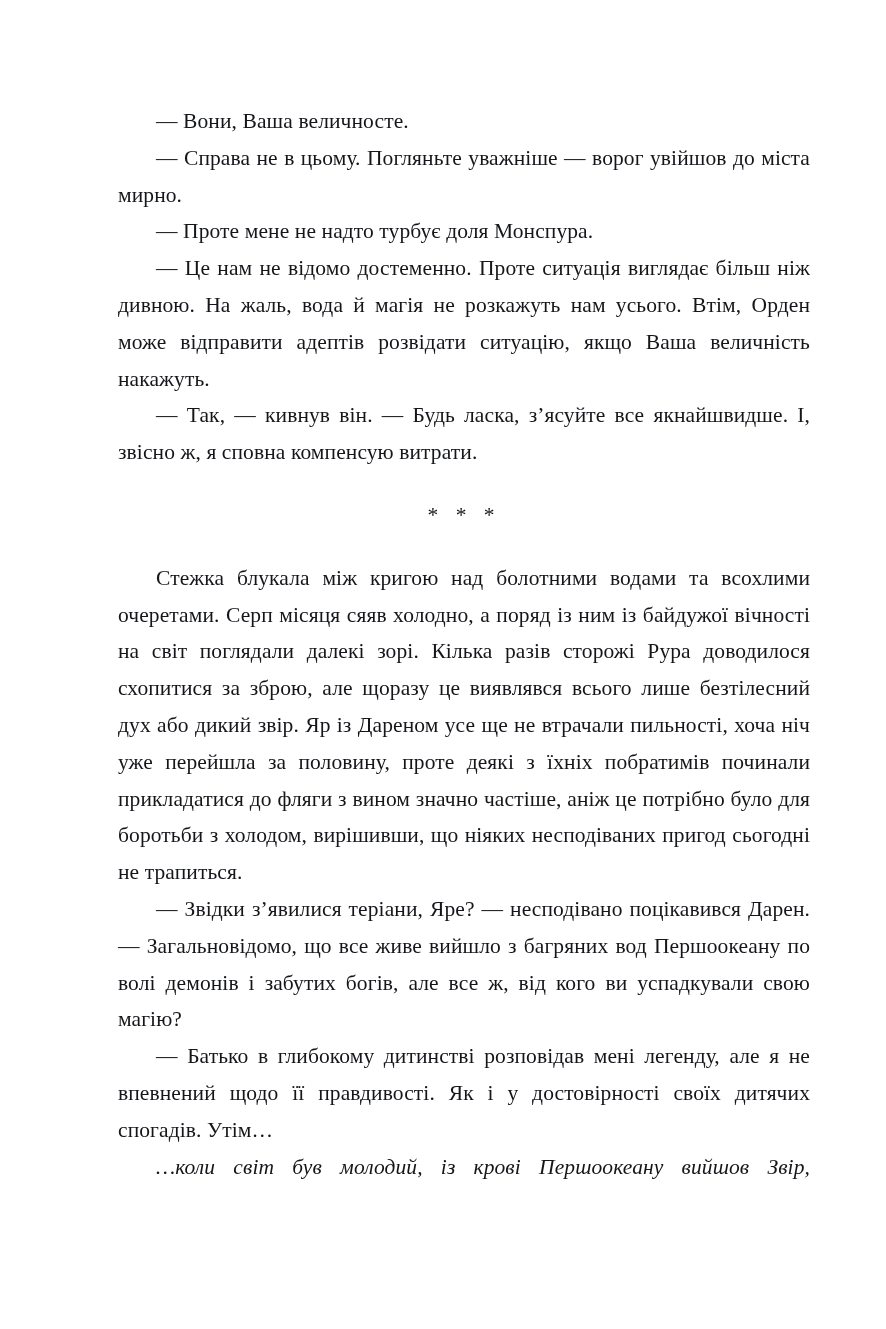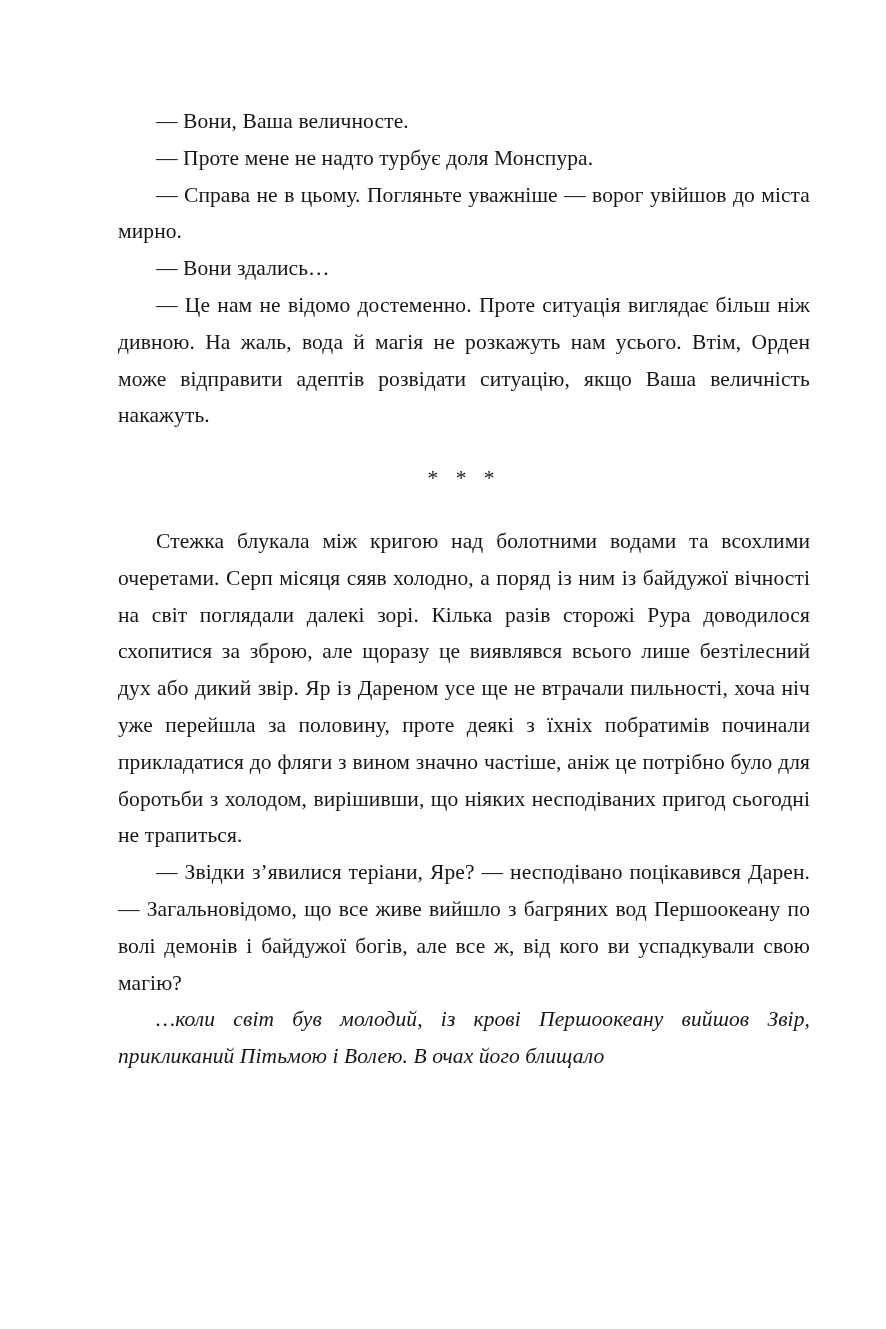--- a/index.html
+++ b/index.html
@@ -62,35 +62,36 @@
 <body>
 
 <div class="page">
 
   <div class="text-column">
 
     <p class="para">— Вони, Ваша величносте.</p>
 
 
 
+    <p class="para">— Справа не в цьому. Погляньте уважніше — ворог увійшов до міста мирно.</p>
+
     <p class="para">— Проте мене не надто турбує доля Монспура.</p>
 
-    <p class="para">— Справа не в цьому. Погляньте уважніше — ворог увійшов до міста мирно.</p>
-
-    <p class="para">— Вони здались…</p>
 
     <p class="para">— Це нам не відомо достеменно. Проте ситуація виглядає більш ніж дивною. На жаль, вода й магія не розкажуть нам усього. Втім, Орден може відправити адептів розвідати ситуацію, якщо Ваша величність накажуть.</p>
 
+    <p class="para">— Так, — кивнув він. — Будь ласка, з’ясуйте все якнайшвидше. І, звісно ж, я сповна компенсую витрати.</p>
 
     <p class="divider">* * *</p>
 
     <p class="para">Стежка блукала між кригою над болотними водами та всохлими очеретами. Серп місяця сяяв холодно, а поряд із ним із байдужої вічності на світ поглядали далекі зорі. Кілька разів сторожі Рура доводилося схопитися за зброю, але щоразу це виявлявся всього лише безтілесний дух або дикий звір. Яр із Дареном усе ще не втрачали пильності, хоча ніч уже перейшла за половину, проте деякі з їхніх побратимів починали прикладатися до фляги з вином значно частіше, аніж це потрібно було для боротьби з холодом, вирішивши, що ніяких несподіваних пригод сьогодні не трапиться.</p>
 
-    <p class="para">— Звідки з’явилися теріани, Яре? — несподівано поцікавився Дарен. — Загальновідомо, що все живе вийшло з багряних вод Першоокеану по волі демонів і байдужої богів, але все ж, від кого ви успадкували свою магію?</p>
+    <p class="para">— Звідки з’явилися теріани, Яре? — несподівано поцікавився Дарен. — Загальновідомо, що все живе вийшло з багряних вод Першоокеану по волі демонів і забутих богів, але все ж, від кого ви успадкували свою магію?</p>
 
+    <p class="para">— Батько в глибокому дитинстві розповідав мені легенду, але я не впевнений щодо її правдивості. Як і у достовірності своїх дитячих спогадів. Утім…</p>
 
     <p class="para italic">…коли світ був молодий, із крові Першоокеану вийшов Звір, прикликаний Пітьмою і Волею. В очах його блищало</p>
 
   </div>
 
   <div class="page-number">10</div>
 
 </div>
 
 </body></html>

